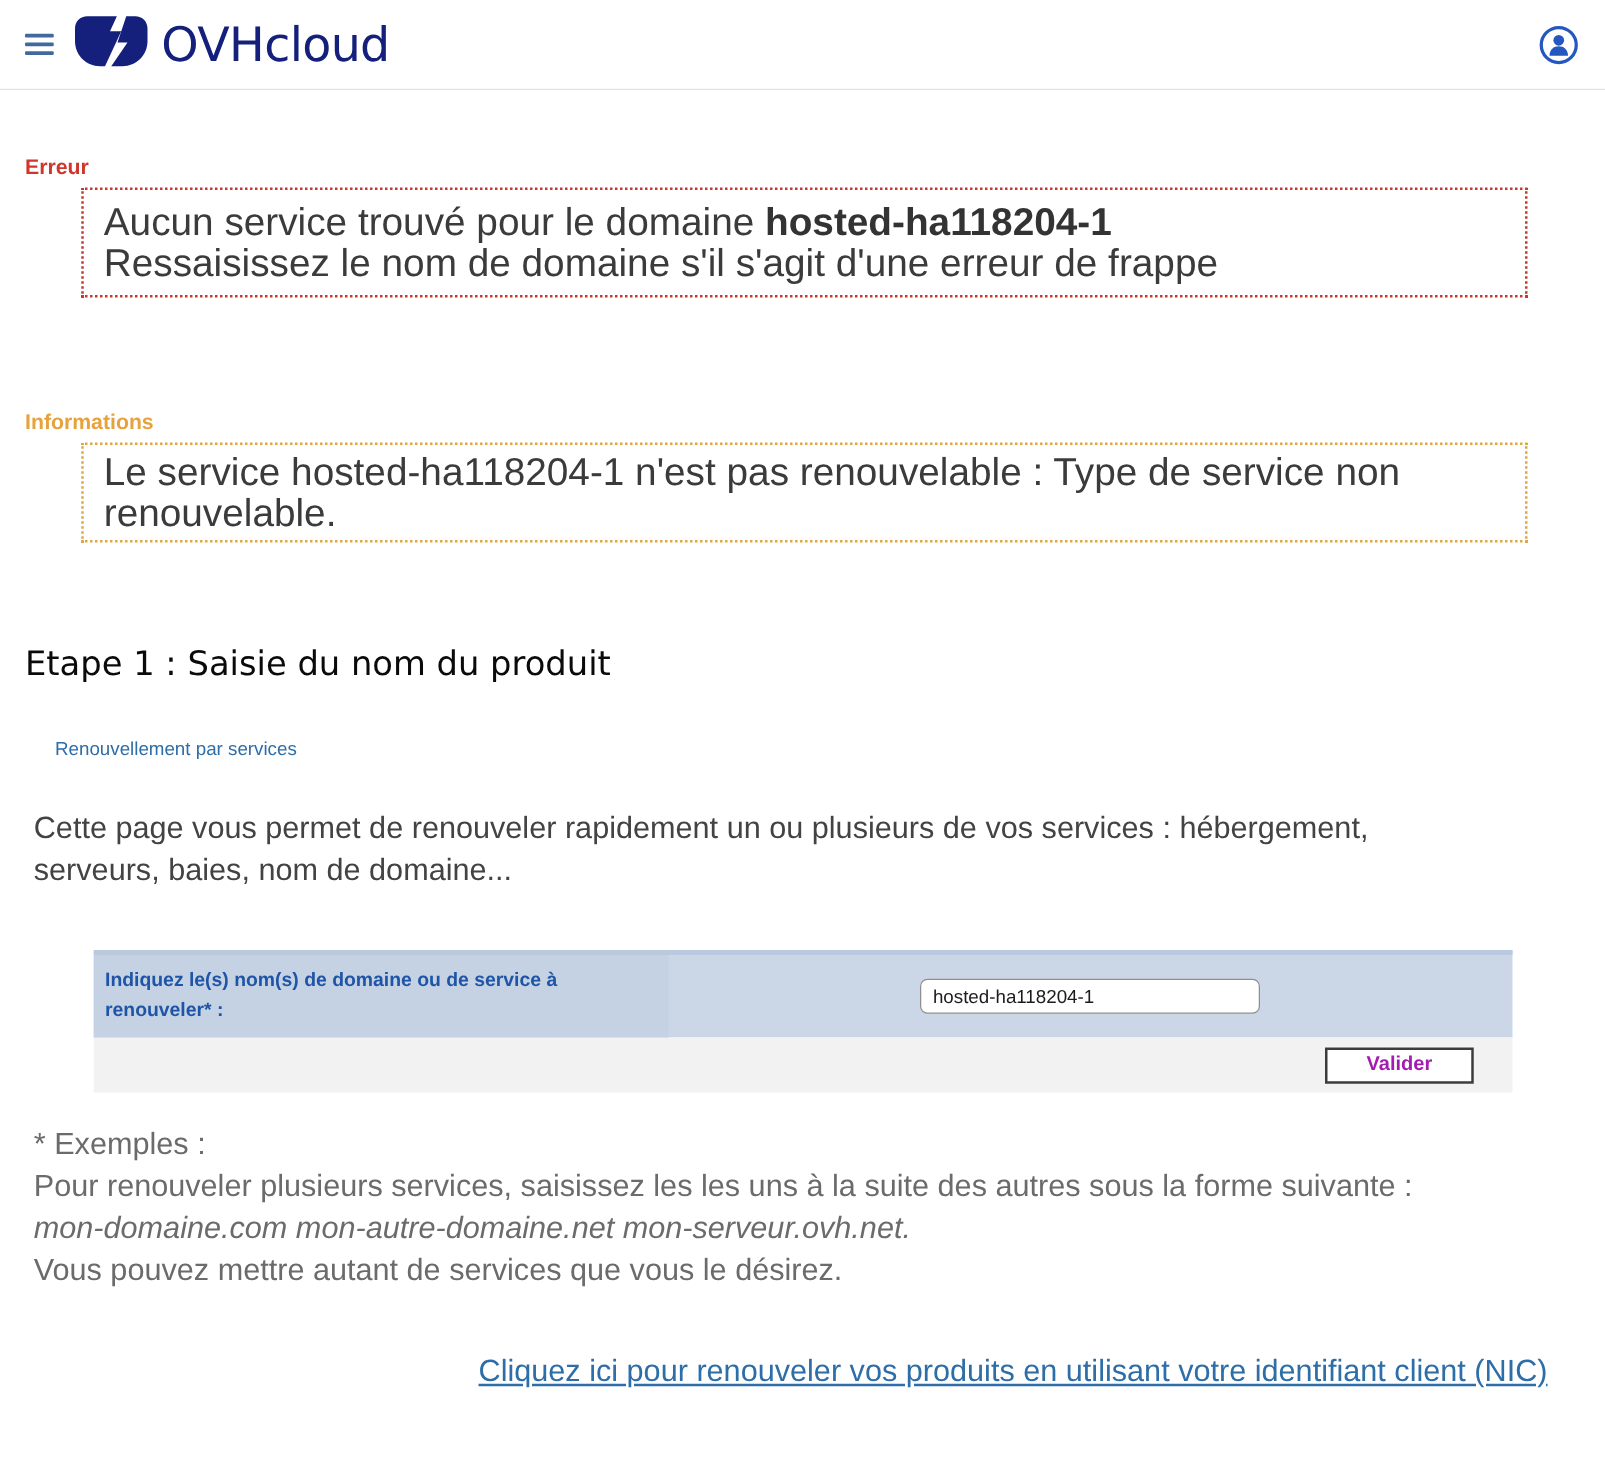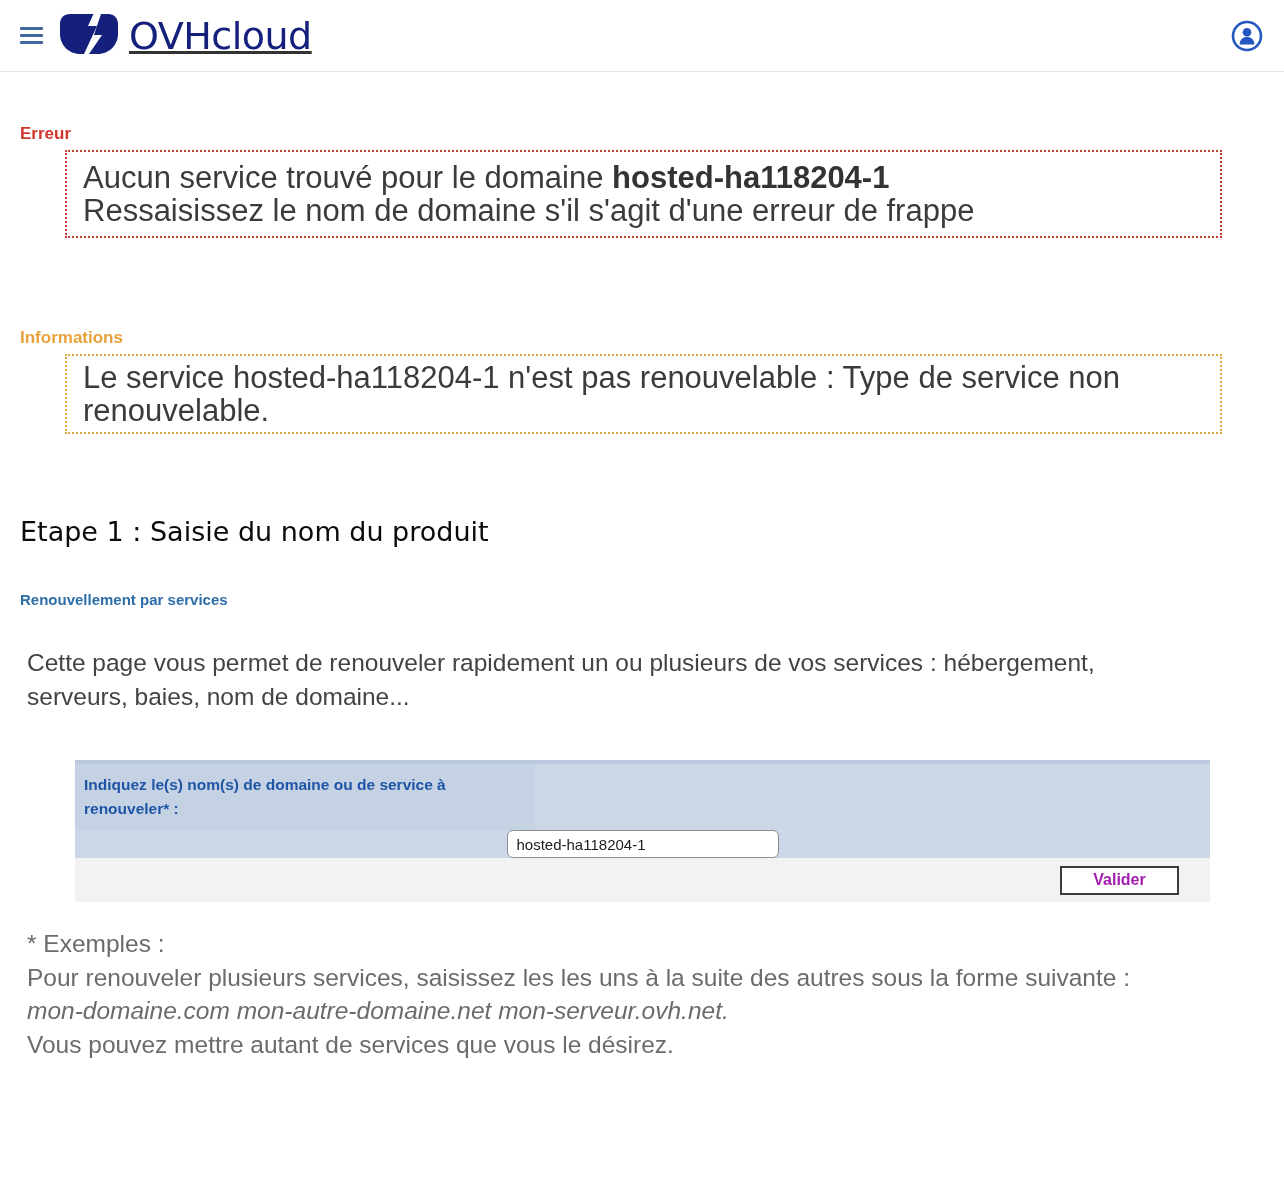--- a/index.html
+++ b/index.html
@@ -22,21 +22,21 @@
   }
   .hamburger { width: 23px; cursor: pointer; }
   .hamburger span {
     display: block;
     height: 3px;
     background: #41699e;
     border-radius: 1px;
     margin-bottom: 4px;
   }
   .hamburger span:last-child { margin-bottom: 0; }
-  .brand { display: flex; align-items: center; margin-left: 15px; cursor: pointer; text-decoration: underline; }
+  .brand { display: flex; align-items: center; margin-left: 15px; cursor: pointer; }
   .brand-word {
     margin-left: 9px;
     font-size: 38px;
     color: #14207c;
     letter-spacing: -0.5px;
     font-family: "DejaVu Sans", sans-serif;
   }
   .account { margin-left: auto; cursor: pointer; display: flex; align-items: center; }
 
   
@@ -61,40 +61,40 @@
   .step-title {
     margin-top: 82px;
     font-size: 27px;
     font-weight: normal;
     color: #0a0a0a;
     font-family: "DejaVu Sans", sans-serif;
   }
   .step-subtitle {
     margin-top: 44px;
     font-size: 15px;
-    font-weight: bold;
+    font-weight: normal;
     color: #2d6da8;
+    margin-left: 24px;
   }
   .step-desc {
     margin-top: 38px;
     padding-left: 7px;
     max-width: 1160px;
     font-size: 24.5px;
     line-height: 34px;
     color: #434343;
   }
 
   
   .form-table { margin: 46px 54px 0 55px; width: 1135px; }
   .row-blue {
     display: flex;
     background: #cbd7e7;
     border-top: 4px solid #bac9dd;
     min-height: 67px;
-    flex-direction: column;
   }
   .cell-label {
     width: 40.5%;
     background: #c5d2e3;
     padding: 9px 10px 9px 9px;
     font-size: 15.5px;
     font-weight: bold;
     color: #1f55a6;
     line-height: 24px;
   }
@@ -217,14 +217,17 @@
     </div>
   </div>
 
   <div class="examples">
     <div class="examples-title">* Exemples :</div>
     <div>Pour renouveler plusieurs services, saisissez les les uns à la suite des autres sous la forme suivante :</div>
     <div class="examples-italic">mon-domaine.com mon-autre-domaine.net mon-serveur.ovh.net.</div>
     <div>Vous pouvez mettre autant de services que vous le désirez.</div>
   </div>
 
+  <div class="footer-link-wrap">
+    <a class="footer-link" href="#">Cliquez ici pour renouveler vos produits en utilisant votre identifiant client (NIC)</a>
+  </div>
 
 </main>
 
 </body></html>

